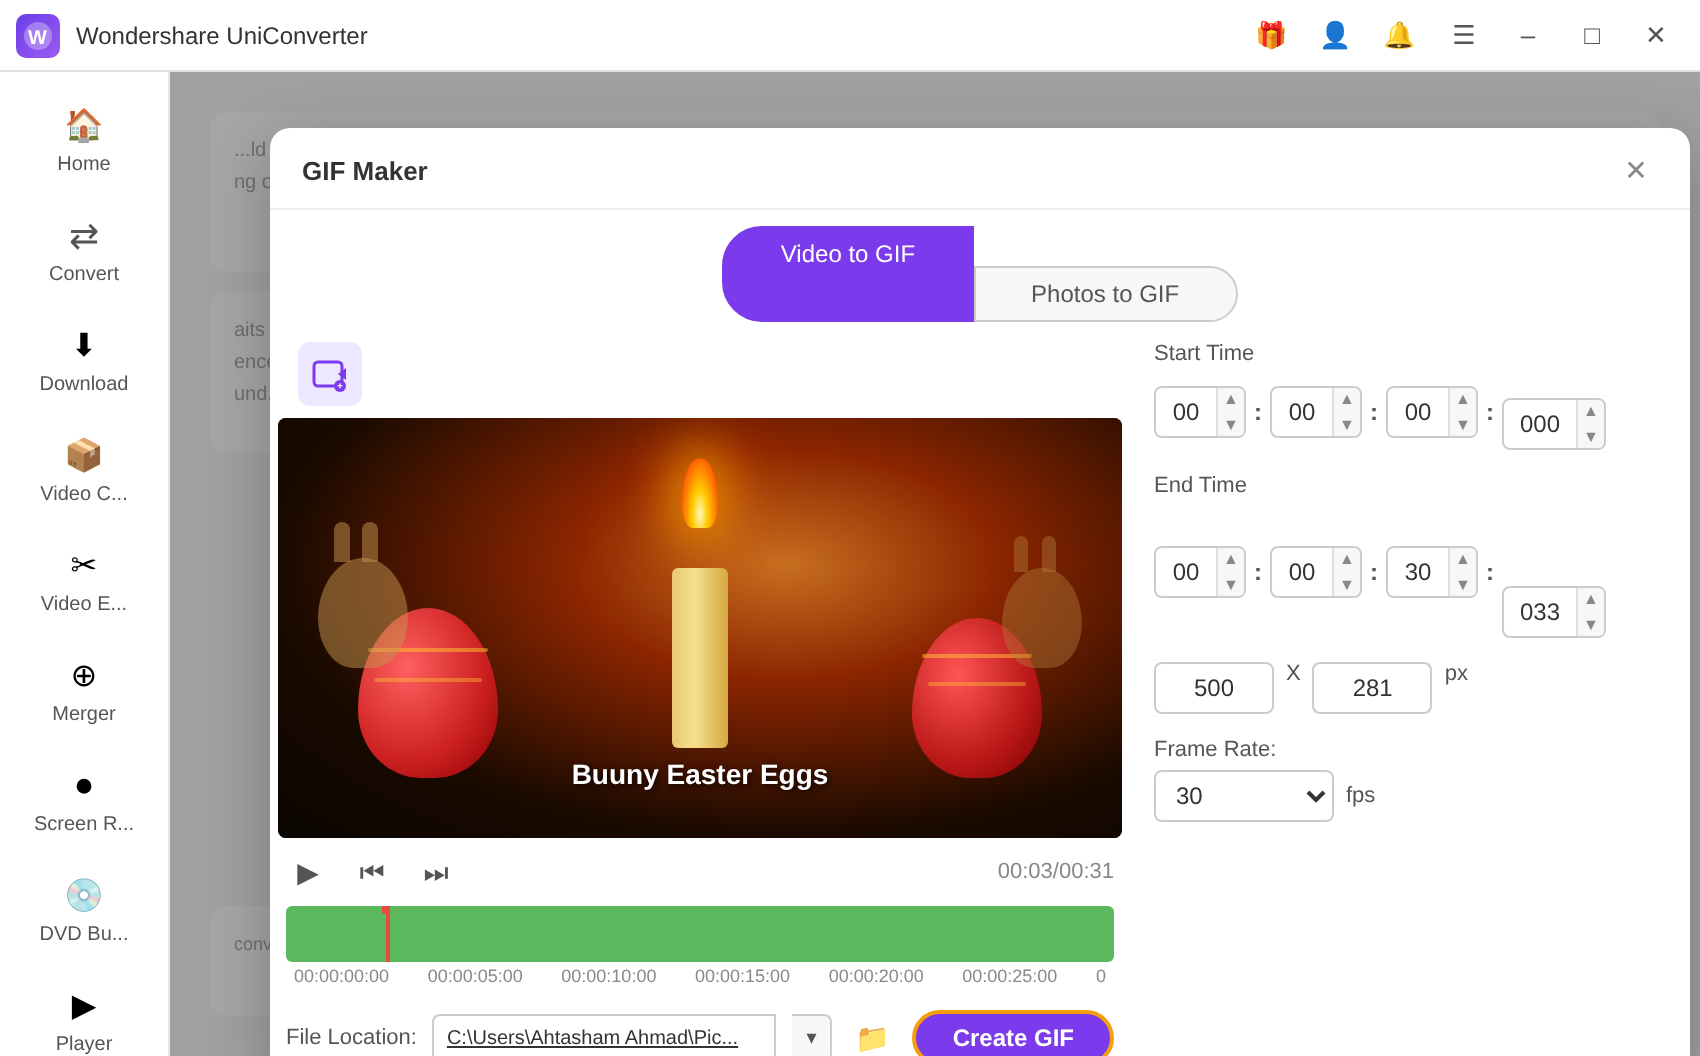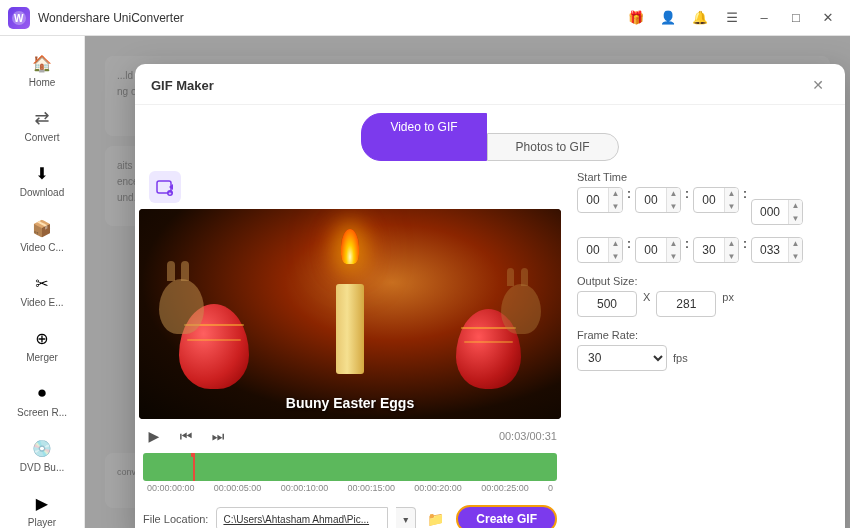--- a/index.html
+++ b/index.html
@@ -304,21 +304,21 @@
       position: absolute;
       bottom: 85px;
       right: 20px;
       width: 40px;
       height: 50px;
       background: rgba(180,130,60,0.4);
       border-radius: 50% 50% 40% 40% / 55% 55% 45% 45%;
     }
     .video-caption {
       position: absolute;
-      bottom: 8px;
+      bottom: 24px;
       left: 50%;
       transform: translateX(-50%);
       color: #fff;
       font-size: 14px;
       font-weight: bold;
       text-shadow: 1px 1px 3px rgba(0,0,0,0.8);
       white-space: nowrap;
     }
 
     
@@ -450,21 +450,21 @@
       flex-direction: column;
       gap: 4px;
     }
     .setting-label {
       font-size: 11px;
       color: #555;
       font-weight: 500;
     }
     .time-inputs {
       display: flex;
-      align-items: flex-start;
+      align-items: center;
       gap: 4px;
     }
     .time-spinner {
       width: 46px;
       height: 26px;
       border: 1px solid #ccc;
       border-radius: 4px;
       display: flex;
       align-items: center;
       justify-content: space-between;
@@ -749,20 +749,21 @@
                 <span class="time-spinner-val">000</span>
                 <div class="time-spinner-arrows">
                   <div class="time-spinner-arrow">▲</div>
                   <div class="time-spinner-arrow">▼</div>
                 </div>
               </div>
             </div>
           </div>
 
           <div class="setting-group">
+            <span class="setting-label">End Time</span>
             <div class="time-inputs">
               <div class="time-spinner">
                 <span class="time-spinner-val">00</span>
                 <div class="time-spinner-arrows">
                   <div class="time-spinner-arrow">▲</div>
                   <div class="time-spinner-arrow">▼</div>
                 </div>
               </div>
               <span class="time-colon">:</span>
               <div class="time-spinner">
@@ -774,32 +775,31 @@
               </div>
               <span class="time-colon">:</span>
               <div class="time-spinner">
                 <span class="time-spinner-val">30</span>
                 <div class="time-spinner-arrows">
                   <div class="time-spinner-arrow">▲</div>
                   <div class="time-spinner-arrow">▼</div>
                 </div>
               </div>
               <span class="time-colon">:</span>
-              <div class="time-spinner" style="width:52px;">
+              <div class="time-spinner" style="width:52px;margin-top:40px;">
                 <span class="time-spinner-val">033</span>
                 <div class="time-spinner-arrows">
                   <div class="time-spinner-arrow">▲</div>
                   <div class="time-spinner-arrow">▼</div>
                 </div>
               </div>
             </div>
           </div>
 
           <div class="setting-group">
-            <span class="setting-label">Output Size:</span>
             <div class="size-inputs">
               <input class="size-input" type="text" value="500" style="">
               <span class="size-x">X</span>
               <input class="size-input" type="text" value="281" style="">
               <span class="size-px">px</span>
             </div>
           </div>
 
           <div class="setting-group">
             <span class="setting-label">Frame Rate:</span>

